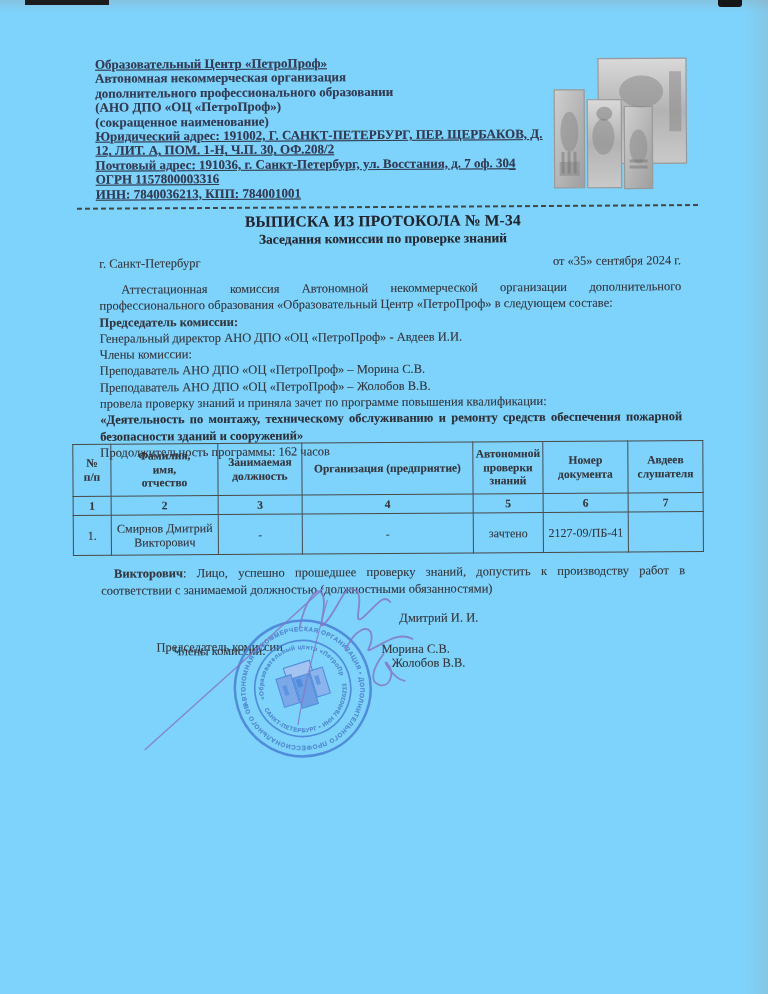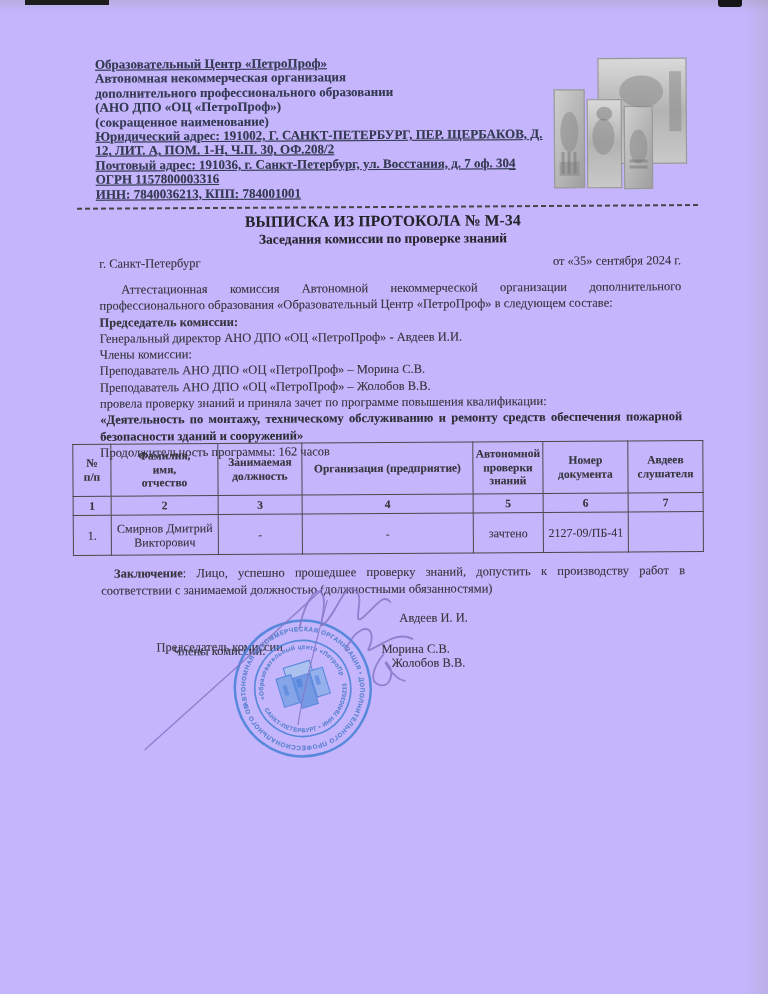--- a/index.html
+++ b/index.html
@@ -3,21 +3,21 @@
 <meta charset="utf-8">
 <style>
   * { margin:0; padding:0; box-sizing:border-box; }
   html,body { width:768px; height:994px; }
   body {
     font-family: "Liberation Serif", "DejaVu Serif", serif;
     background:#fbfbfa;
     position:relative; overflow:hidden;
     color:#333;
   }
-  .page { position:absolute; inset:0; background:#c4b5fd; }
+  .page { position:absolute; inset:0; background:#7dd3fc; }
   .edge-top { position:absolute; top:0; left:0; right:0; height:12px;
     background:linear-gradient(to bottom, rgba(150,150,150,.28), rgba(150,150,150,0)); }
   .edge-right { position:absolute; top:0; bottom:0; right:0; width:24px;
     background:linear-gradient(to left, rgba(160,160,160,.25), rgba(160,160,160,0)); }
   .mark-tl { position:absolute; left:25px; top:0; width:84px; height:5px; background:#1c1c1c; }
   .mark-tr { position:absolute; left:718px; top:0; width:24px; height:7px; background:#161616; border-radius:0 0 3px 3px; }
 
   .content { position:absolute; inset:0; transform:rotate(-0.35deg); transform-origin:50% 40%; }
   .content * { text-shadow:0 0 0.6px rgba(45,45,55,.35); }
 
@@ -198,24 +198,24 @@
           <td>Смирнов Дмитрий Викторович</td>
           <td>-</td>
           <td>-</td>
           <td>зачтено</td>
           <td>2127-09/ПБ-41</td>
           <td></td>
         </tr>
       </tbody>
     </table>
 
-    <div class="conclusion"><span class="b">Заключение</span><span>: Лицо, успешно прошедшее проверку знаний, допустить к производству работ в соответствии с занимаемой должностью (должностными обязанностями)</span></div>
+    <div class="conclusion"><span class="b">Викторович</span><span>: Лицо, успешно прошедшее проверку знаний, допустить к производству работ в соответствии с занимаемой должностью (должностными обязанностями)</span></div>
 
     <div class="sig-line sig-chair-label">Председатель  комиссии</div>
-    <div class="sig-line sig-chair-name">Авдеев И. И.</div>
+    <div class="sig-line sig-chair-name">Дмитрий И. И.</div>
     <div class="sig-line sig-members-label">Члены комиссии:</div>
     <div class="sig-line sig-member1-name">Морина С.В.</div>
     <div class="sig-line sig-member2-name">Жолобов В.В.</div>
 
     <svg class="stamp" viewBox="0 0 140 140">
       <defs>
         <path id="sr-outer" d="M 15,70 A 55,55 0 1,1 125,70 A 55,55 0 1,1 15,70"></path>
         <path id="sr-top" d="M 32,70 A 38,38 0 0,1 108,70"></path>
         <path id="sr-bottom" d="M 28,70 A 42,42 0 0,0 112,70"></path>
       </defs>

